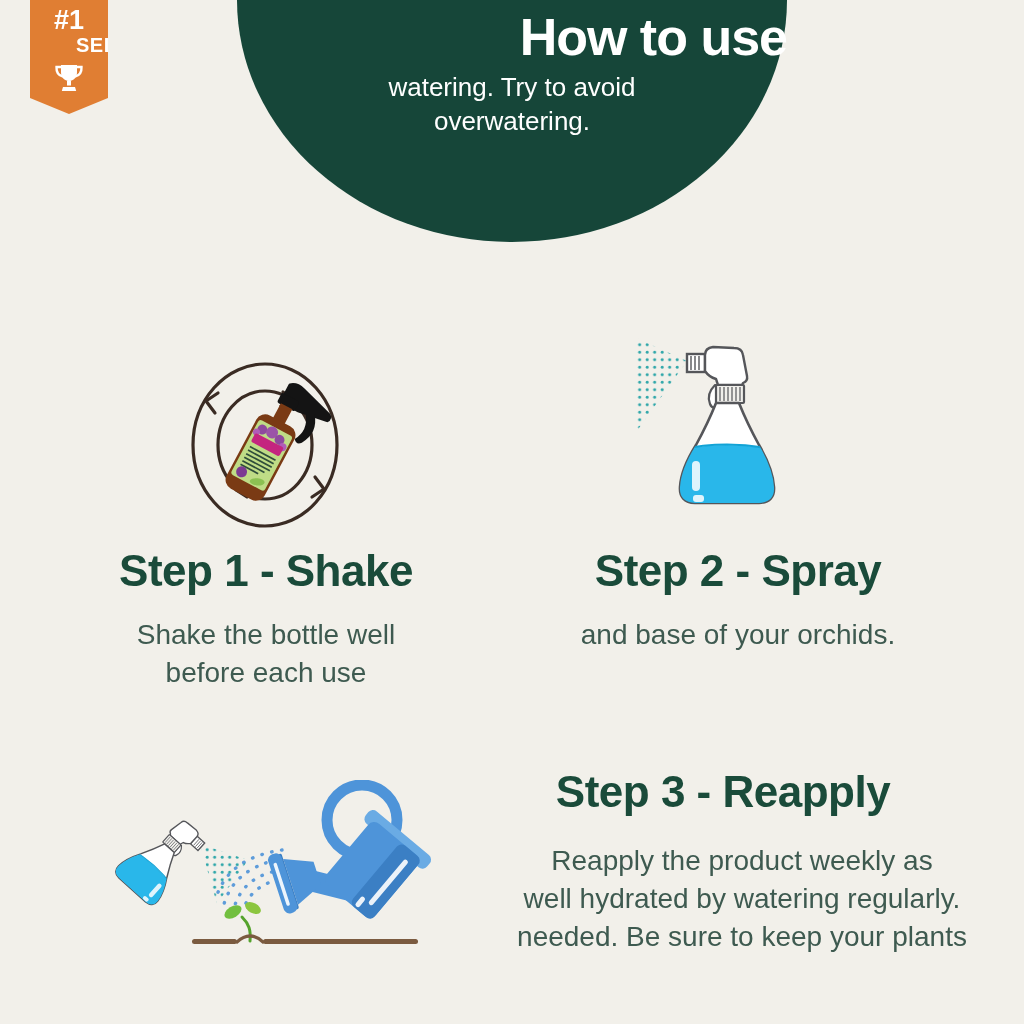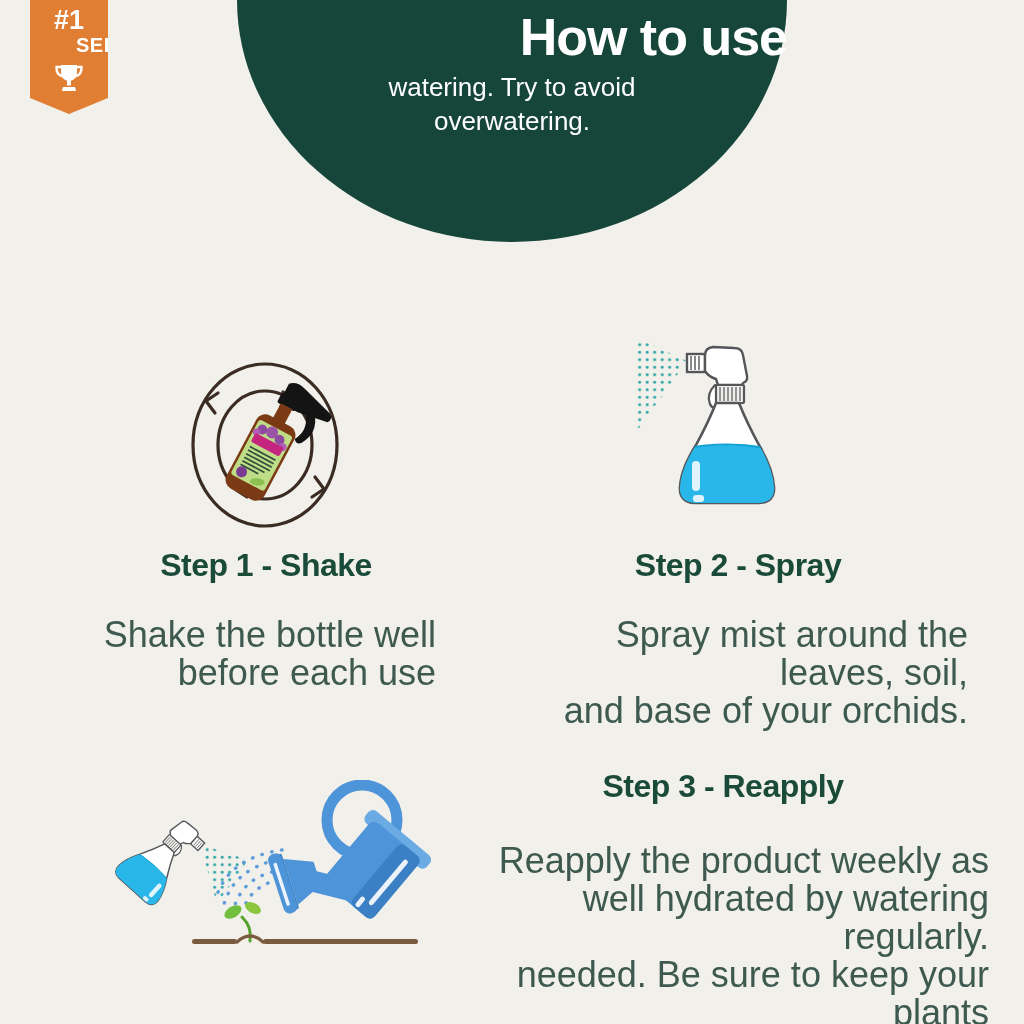--- a/index.html
+++ b/index.html
@@ -35,26 +35,26 @@
     clip-path:polygon(0 0,100% 0,100% 86%,50% 100%,0 86%);
     text-align:center;color:#fff;
   }
   .badge-line1{display:block;margin-top:7px;font-size:27px;font-weight:800;line-height:1;}
   .badge-line2{display:block;font-size:20px;font-weight:800;letter-spacing:.5px;line-height:1.15;padding-left:46px;}
   .badge .trophy{margin-top:5px;}
 
   
   .step-title{
     position:absolute;text-align:center;
-    font-size:32px;font-weight:800;letter-spacing:-.5px;
+    font-size:44px;font-weight:800;letter-spacing:-.5px;
     color:#1a4b3a;line-height:1;
   }
   .step-body{
-    position:absolute;text-align:right;
-    font-size:36px;line-height:38px;color:#3e5a50;
+    position:absolute;text-align:center;
+    font-size:28px;line-height:38px;color:#3e5a50;
   }
   .step-body span{display:block;}
 
   #step1-title{left:76px;top:549px;width:380px;}
   #step2-title{left:548px;top:549px;width:380px;}
   #step3-title{left:533px;top:770px;width:380px;}
   #step1-body{left:96px;top:616px;width:340px;}
   #step2-body{left:508px;top:616px;width:460px;}
   #step3-body{left:495px;top:842px;width:494px;}
 
@@ -209,21 +209,20 @@
   </svg>
 
   <div class="step-title" id="step1-title">Step 1 - Shake</div>
   <div class="step-body" id="step1-body">
     <span>Shake the bottle well</span>
     <span>before each use</span>
   </div>
 
   <div class="step-title" id="step2-title">Step 2 - Spray</div>
   <div class="step-body" id="step2-body">
-    <span>Spray mist around the leaves, soil,</span>
     <span>and base of your orchids.</span>
   </div>
 
   <div class="step-title" id="step3-title">Step 3 - Reapply</div>
   <div class="step-body" id="step3-body">
     <span>Reapply the product weekly as</span>
     <span>well hydrated by watering regularly.</span>
     <span>needed. Be sure to keep your plants</span>
   </div>
 

